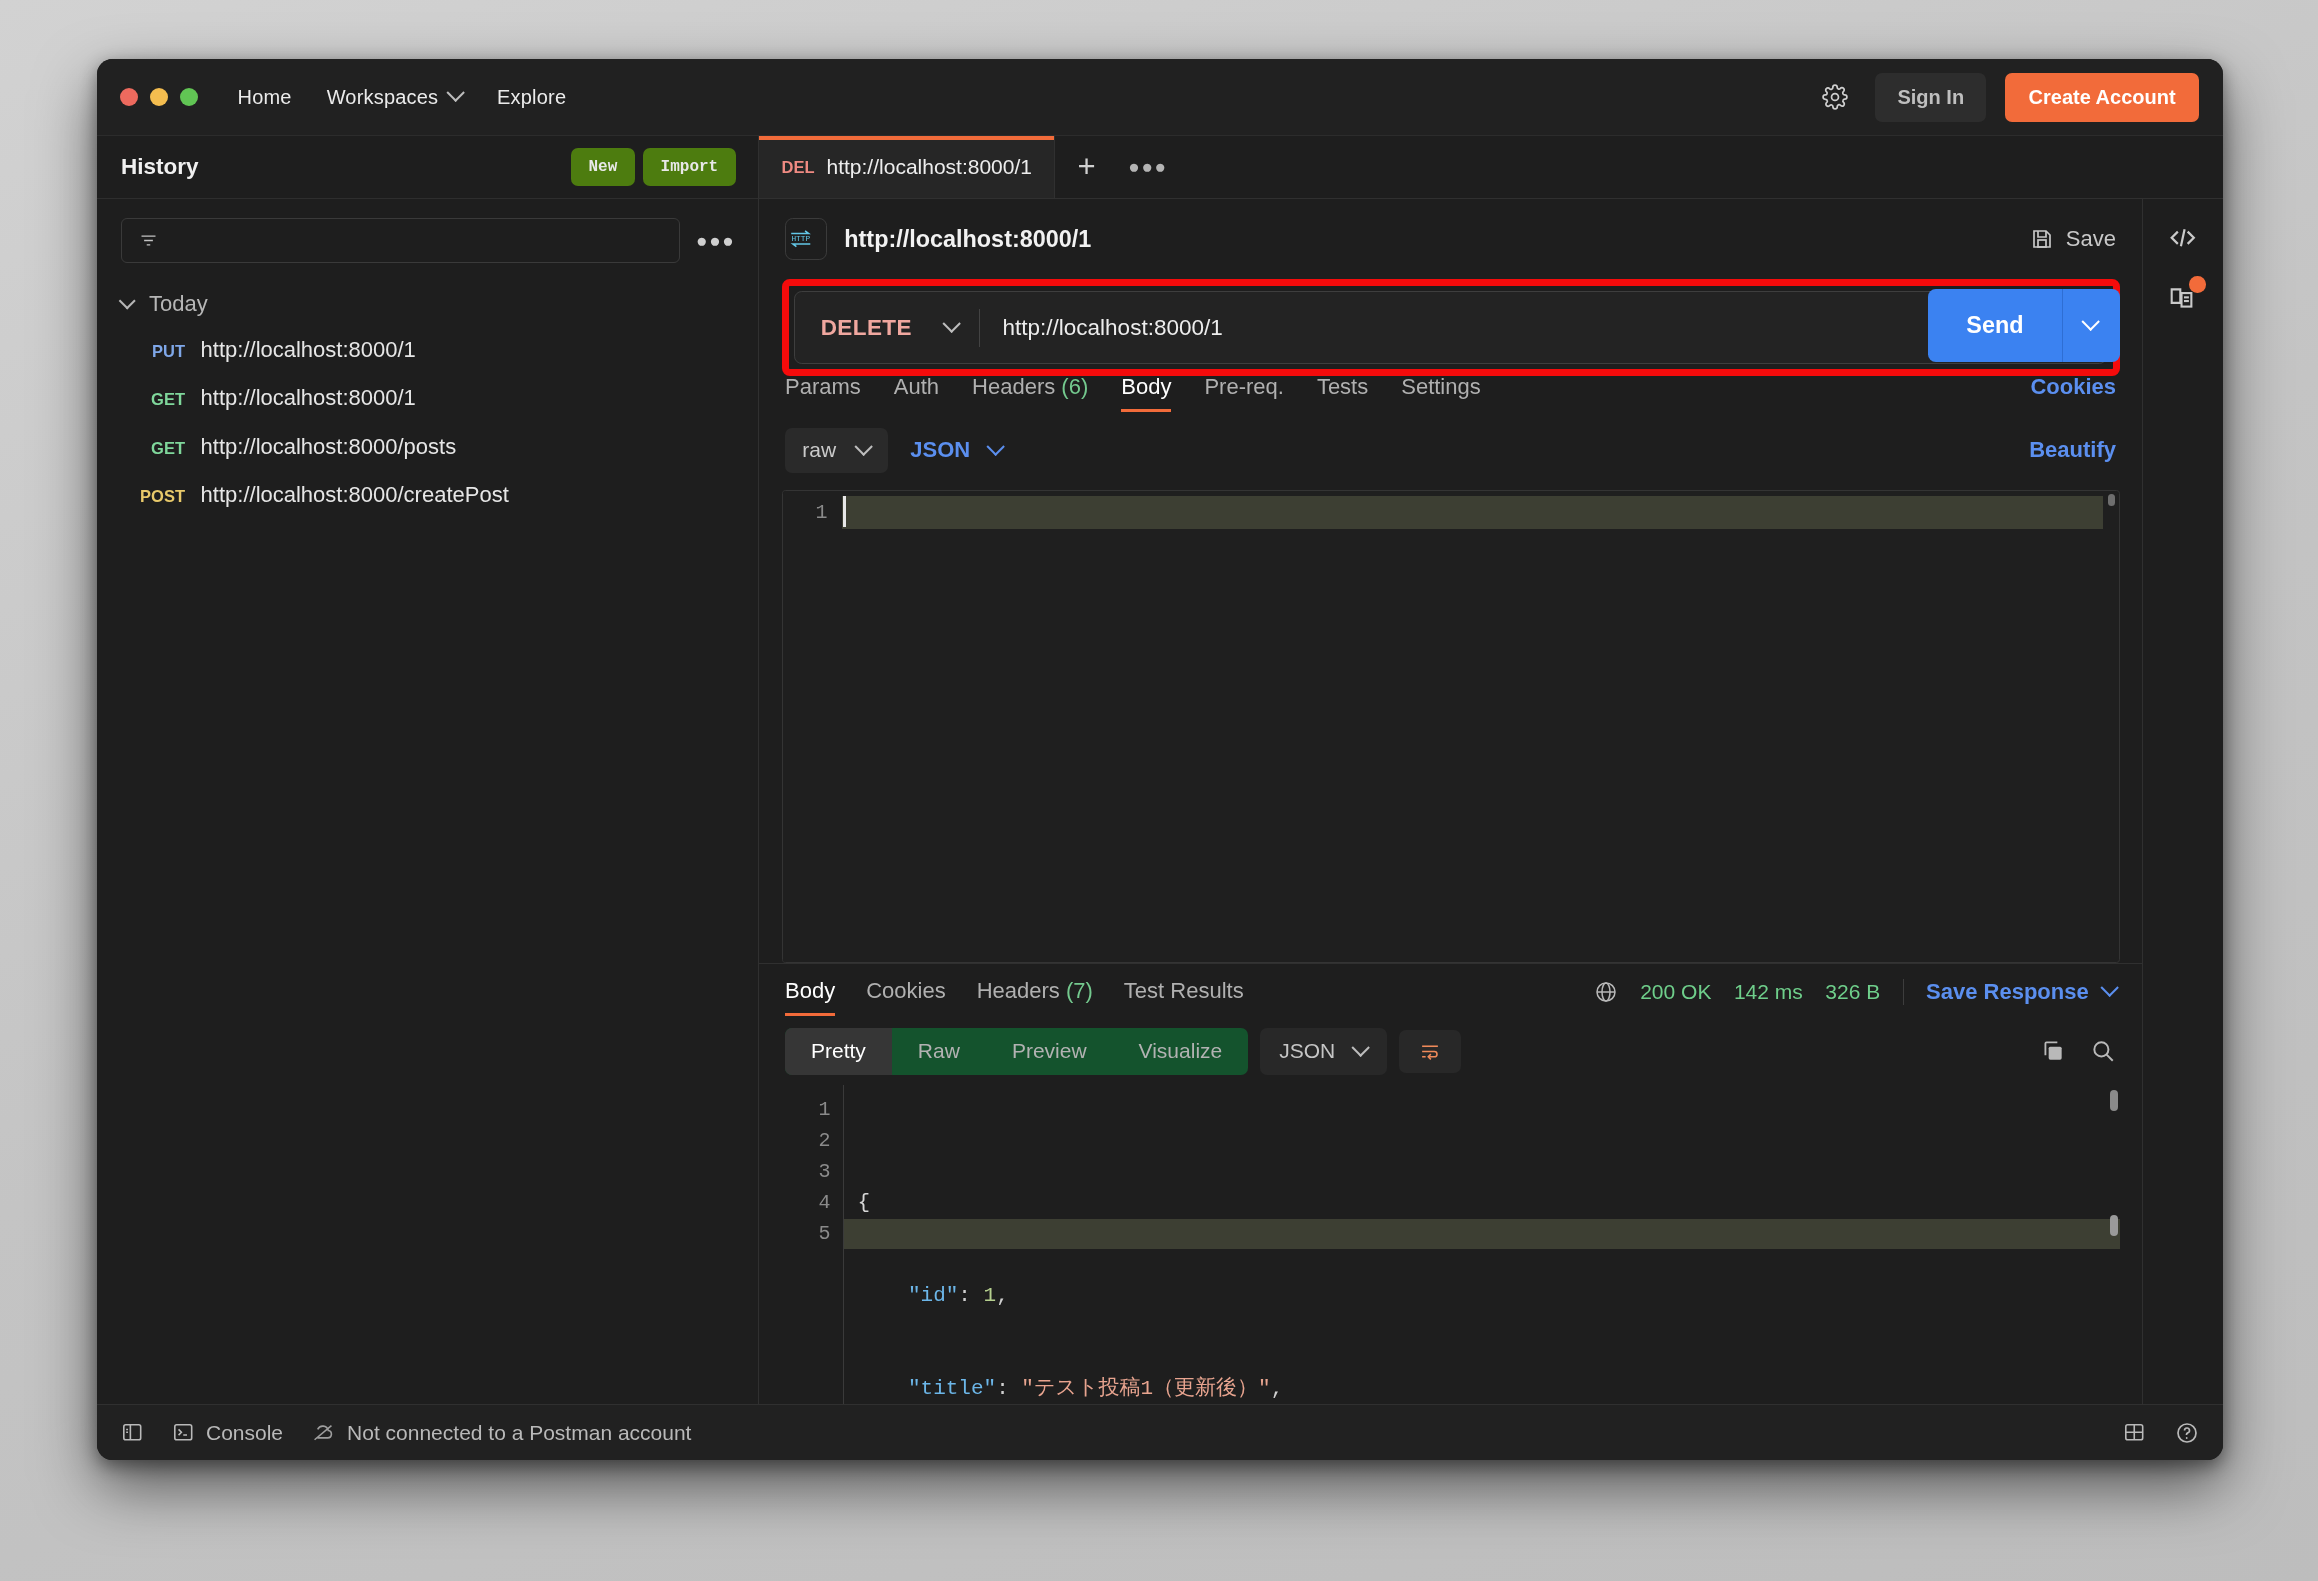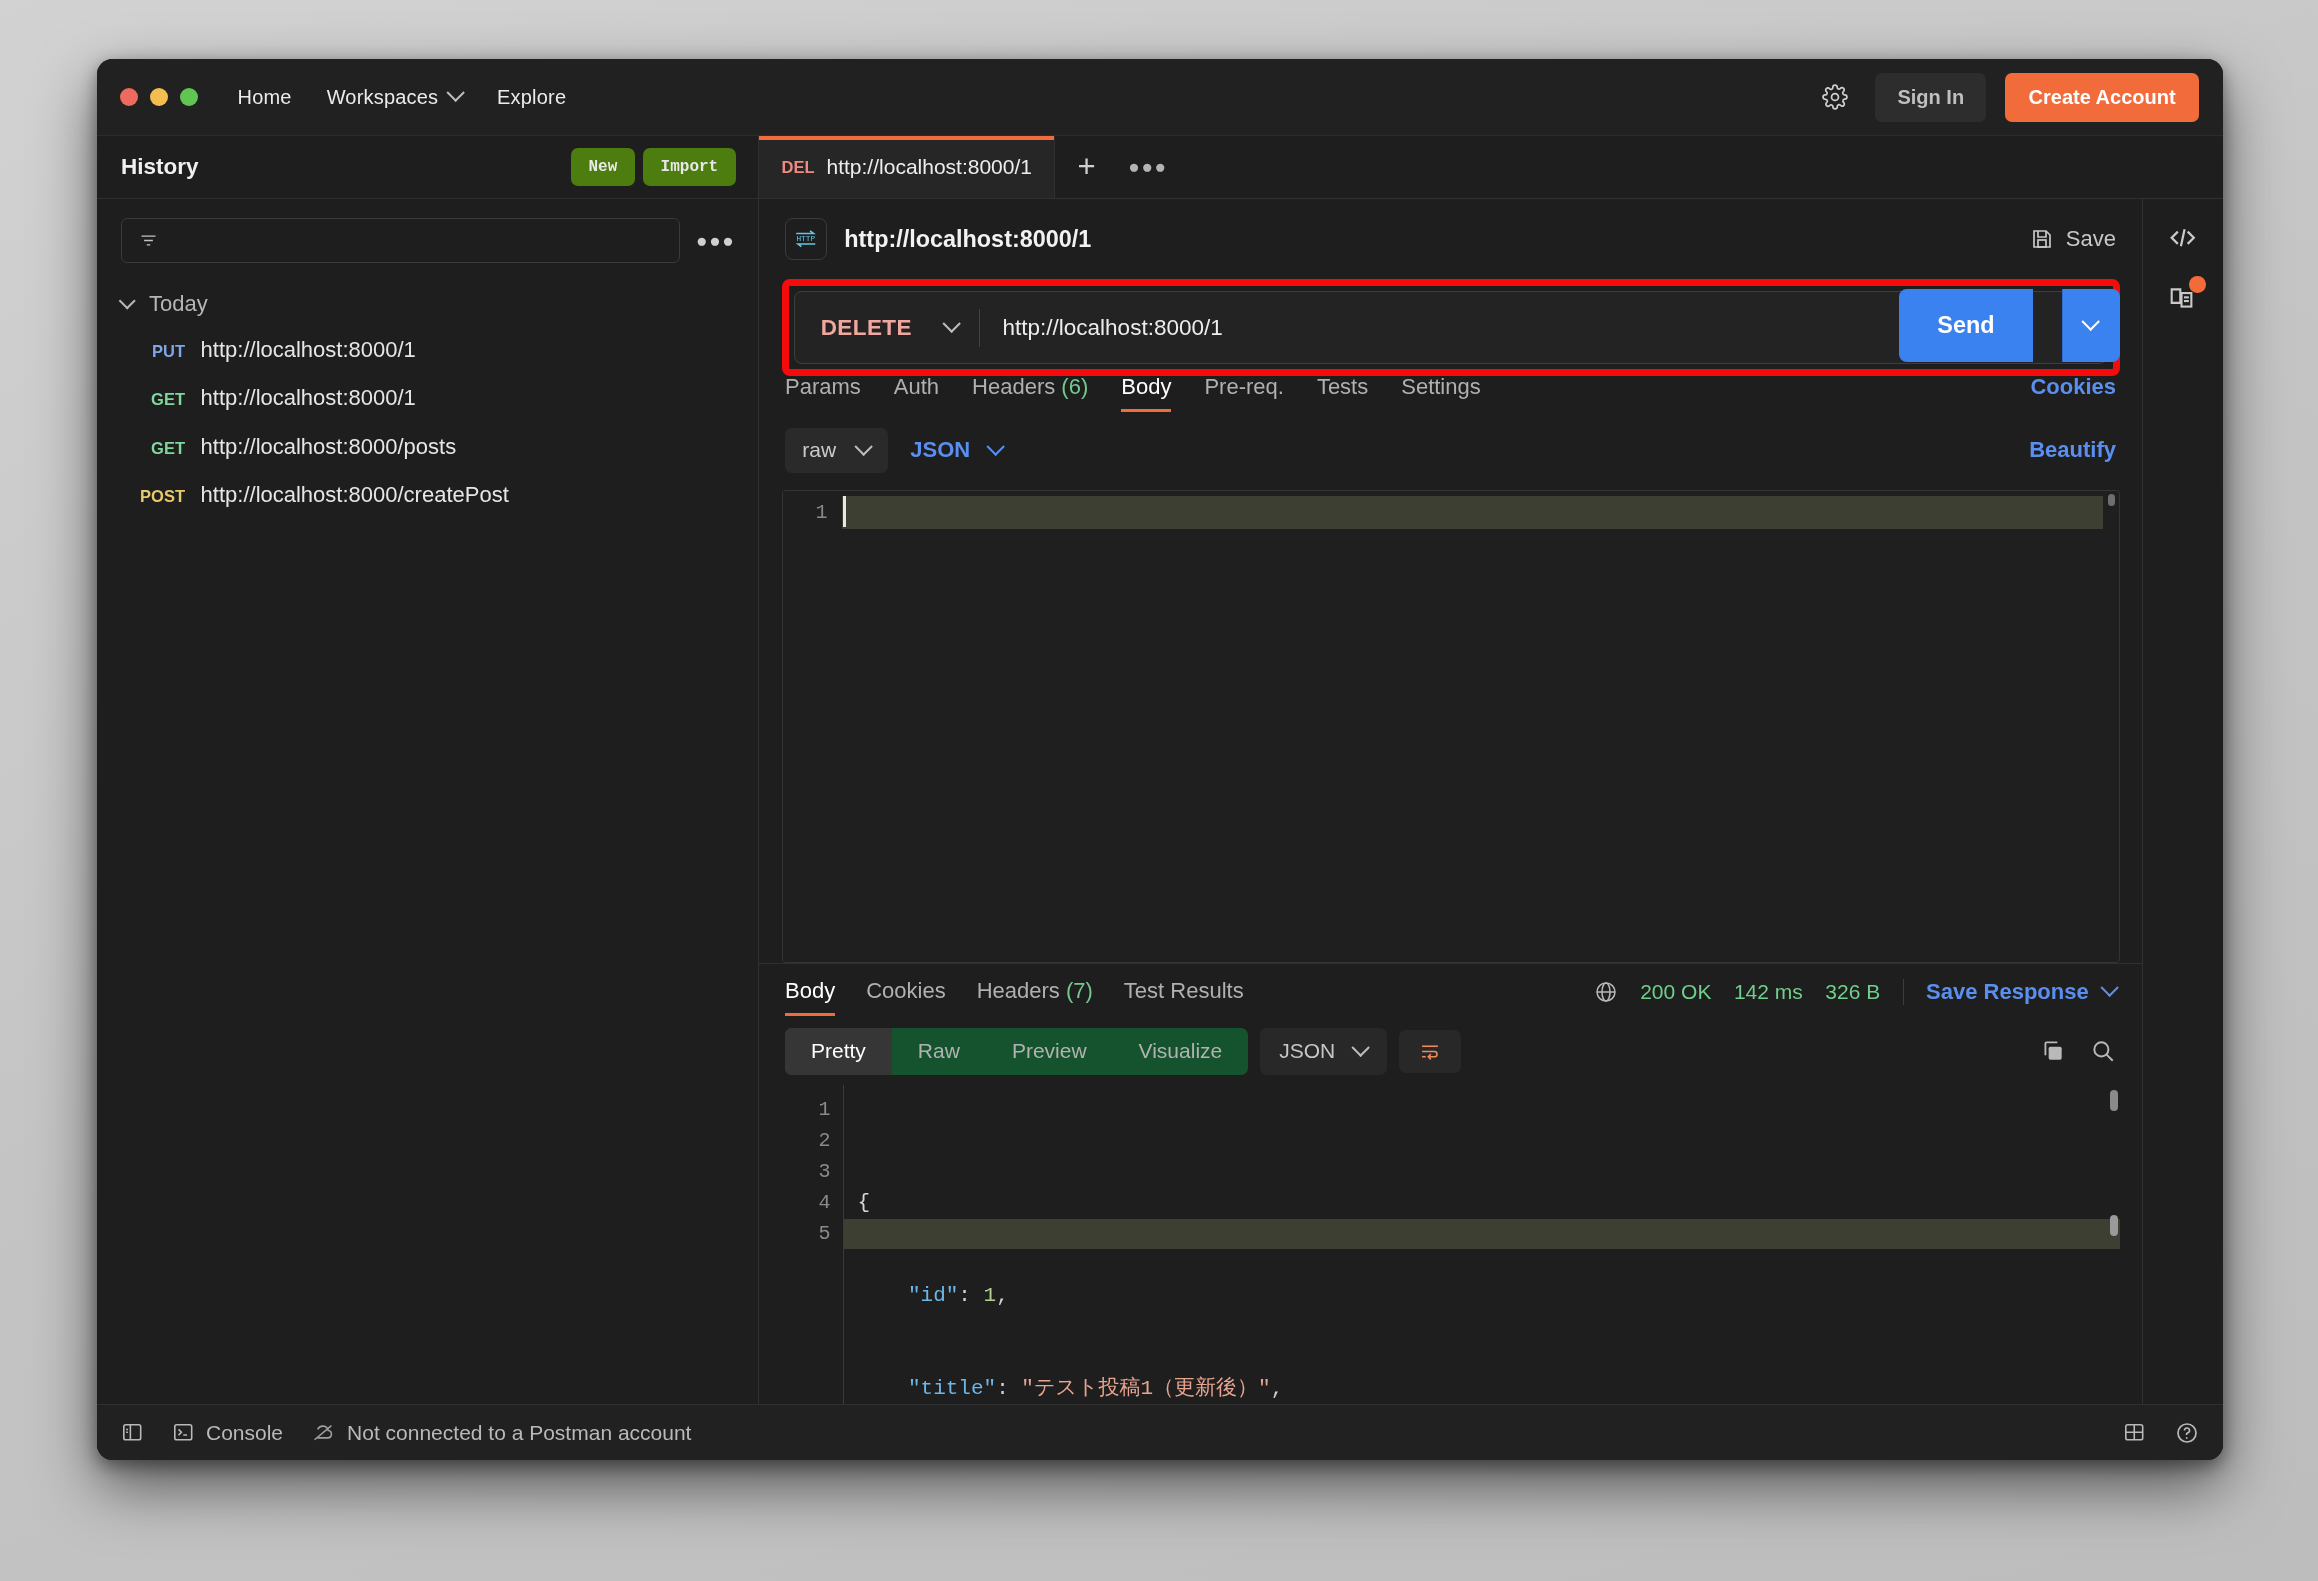--- a/index.html
+++ b/index.html
@@ -277,21 +277,21 @@
   .req-title-row {
     display: flex;
     align-items: center;
     gap: 17.3px;
     padding: 19px 26px 12px 26px;
   }
   .http-badge {
     width: 40px; height: 40px;
     border: 0.9px solid #3b3b3b;
     border-radius: 7.8px;
-    display: flex; align-items: center; justify-content: center;
+    display: flex; align-items: center; 
     flex: 0 0 auto;
   }
   .req-title { font-size: 23.4px; color: #f2f2f2; font-weight: bold; }
   .save-btn {
     margin-left: auto;
     display: flex; align-items: center; gap: 12px;
     color: #c8c8c8; font-size: 22px; cursor: pointer;
   }
   
   .url-highlight {
@@ -720,21 +720,21 @@
             <div class="url-bar">
               <div class="method-select">
                 <span class="method-text">DELETE</span>
                 <span class="chev"></span>
               </div>
               <div class="url-divider"></div>
               <input class="url-input" value="http://localhost:8000/1" style="">
             </div>
           </div>
           <div style="display:flex;justify-content:flex-end;margin-top:-87px;margin-right:22.5px;pointer-events:none;">
-            <div class="send-wrap" style="pointer-events:auto;gap:29px;">
+            <div class="send-wrap" style="pointer-events:auto;">
               <button class="send-btn">Send</button>
               <span class="send-caret">
                 <span class="chev" style="border-color:#ffffff;"></span>
               </span>
             </div>
           </div>
 
           <div class="req-tabs">
             <span class="req-tab"><span>Params</span></span>
             <span class="req-tab"><span>Auth</span></span>

